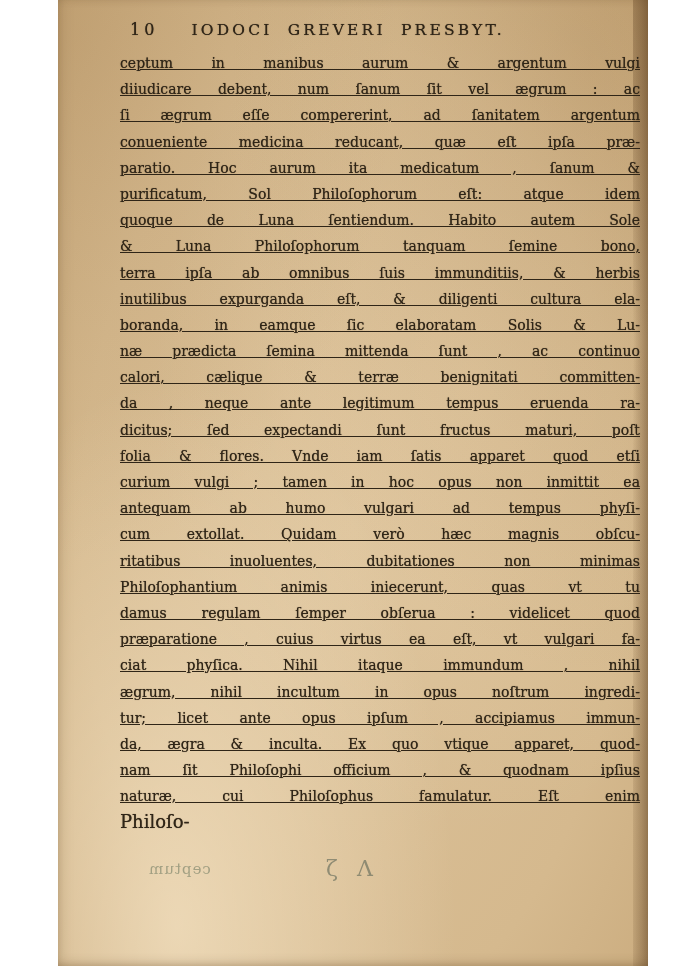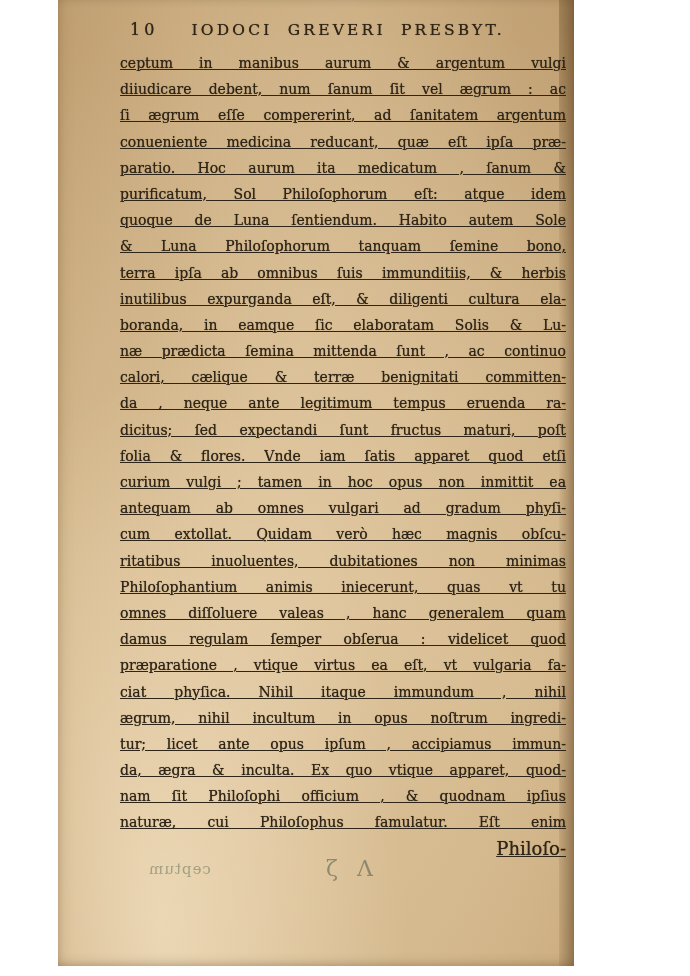--- a/index.html
+++ b/index.html
@@ -10,21 +10,21 @@
     font-family: "DejaVu Serif", serif;
   }
   .backing {
     position: relative;
     width: 690px; height: 976px;
     background: #ffffff;
   }
   .leaf {
     position: absolute;
     left: 58px; top: 0;
-    width: 516px; height: 966px;
+    width: 590px; height: 966px;
     background:
       radial-gradient(ellipse at 20% 96%, rgba(255,241,214,0.55), rgba(255,241,214,0) 42%),
       radial-gradient(ellipse at 90% 6%, rgba(145,105,58,0.20), rgba(145,105,58,0) 48%),
       radial-gradient(ellipse at 3% 4%, rgba(140,100,55,0.16), rgba(140,100,55,0) 40%),
       radial-gradient(ellipse at 70% 40%, rgba(255,235,200,0.18), rgba(255,235,200,0) 55%),
       radial-gradient(ellipse at 50% 55%, #dcc29a 0%, #d5b98e 65%, #c9aa7c 100%);
     box-shadow:
       inset 0 -7px 12px -7px rgba(92,62,30,0.45),
       inset 10px 0 16px -12px rgba(92,62,30,0.35),
       inset 0 6px 10px -8px rgba(92,62,30,0.25);
@@ -72,23 +72,22 @@
     text-align: justify;
     text-align-last: justify;
     white-space: nowrap;
     text-shadow: 0 0 0.8px rgba(47,37,23,0.8);
     text-decoration: underline;
   }
   .catchword-row {
     height: 26.2px;
     line-height: 26.2px;
     font-size: 18px;
-    text-align: right;
+    text-align: left;
     text-shadow: 0 0 0.8px rgba(47,37,23,0.8);
-    text-decoration: underline;
   }
   .ghost {
     position: absolute;
     font-size: 15px;
     color: rgba(104,116,92,0.55);
     text-shadow: none;
   }
   .ghost-left {
     left: 90px; top: 860px;
     transform: scaleX(-1);
@@ -125,27 +124,26 @@
           <div class="line">&amp; Luna Philoſophorum tanquam ſemine bono,</div>
           <div class="line">terra ipſa ab omnibus ſuis immunditiis, &amp; herbis</div>
           <div class="line">inutilibus expurganda eſt, &amp; diligenti cultura ela-</div>
           <div class="line">boranda, in eamque ſic elaboratam Solis &amp; Lu-</div>
           <div class="line">næ prædicta ſemina mittenda ſunt , ac continuo</div>
           <div class="line">calori, cælique &amp; terræ benignitati committen-</div>
           <div class="line">da ,  neque ante legitimum tempus eruenda ra-</div>
           <div class="line">dicitus; ſed expectandi ſunt fructus maturi, poſt</div>
           <div class="line">folia &amp; flores. Vnde iam ſatis apparet quod etſi</div>
           <div class="line">curium vulgi ; tamen in hoc opus non inmittit ea</div>
-          <div class="line">antequam ab omnes  vulgari ad gradum phyſi-</div>
+          <div class="line">antequam ab humo  vulgari ad tempus phyſi-</div>
           <div class="line">cum extollat.  Quidam verò hæc magnis obſcu-</div>
           <div class="line">ritatibus inuoluentes, dubitationes non minimas</div>
           <div class="line">Philoſophantium animis iniecerunt, quas vt tu</div>
-          <div class="line">omnes diſſoluere valeas , hanc generalem quam</div>
           <div class="line">damus regulam ſemper obſerua : videlicet quod</div>
-          <div class="line">præparatione , vtique virtus ea eſt, vt vulgaria fa-</div>
+          <div class="line">præparatione , cuius virtus ea eſt, vt vulgari fa-</div>
           <div class="line">ciat phyſica.  Nihil itaque immundum ,  nihil</div>
           <div class="line">ægrum, nihil incultum in opus noſtrum ingredi-</div>
           <div class="line">tur; licet ante opus ipſum , accipiamus immun-</div>
           <div class="line">da, ægra &amp; inculta. Ex quo vtique apparet, quod-</div>
           <div class="line">nam ſit Philoſophi officium , &amp; quodnam ipſius</div>
           <div class="line">naturæ, cui Philoſophus famulatur.  Eſt enim</div>
         </div>
       <div class="catchword-row">
         <span>Philoſo-</span>
       </div>

